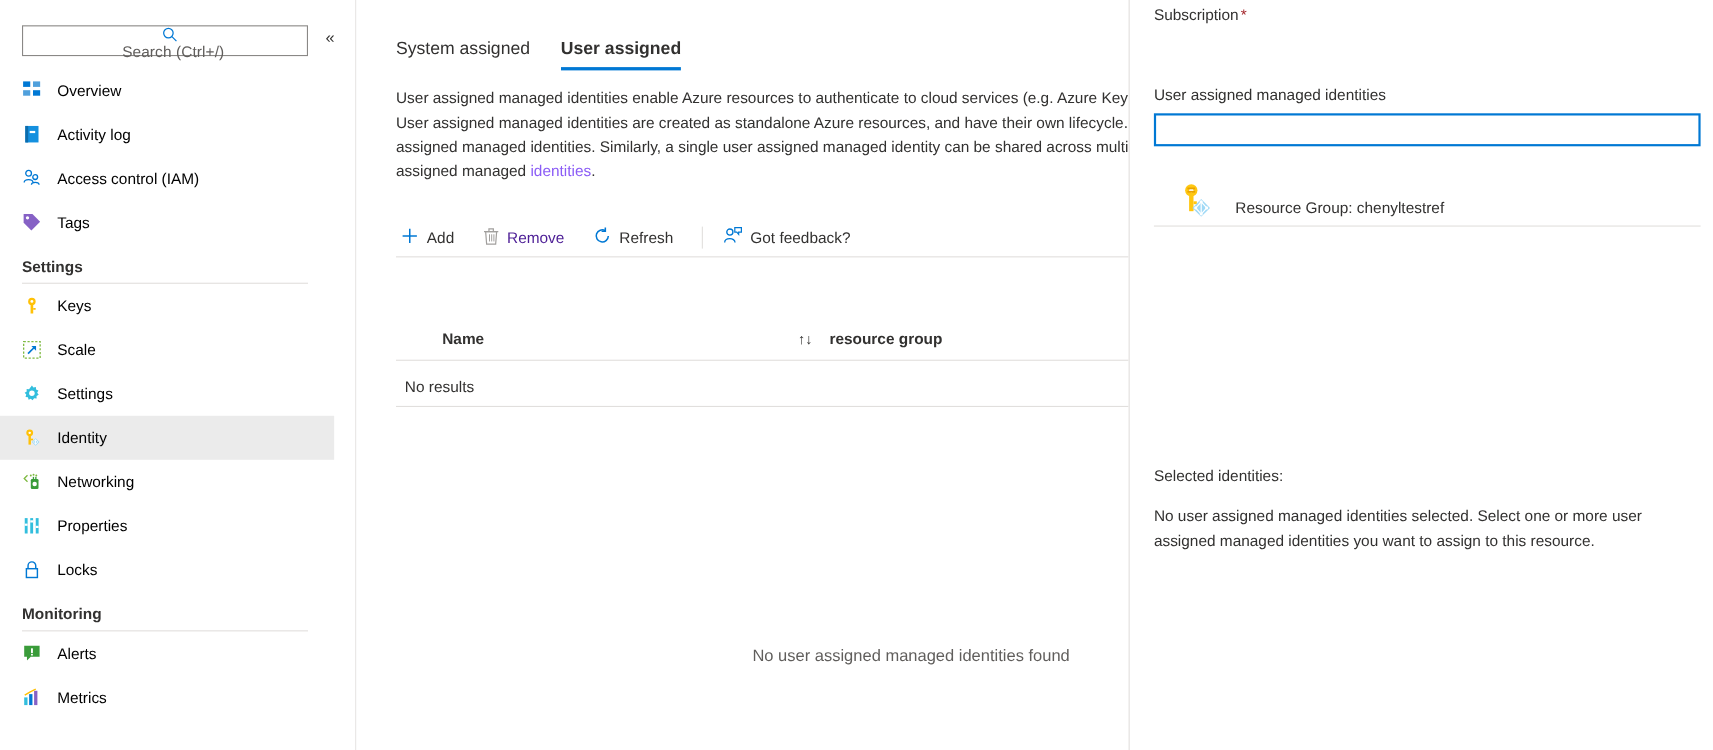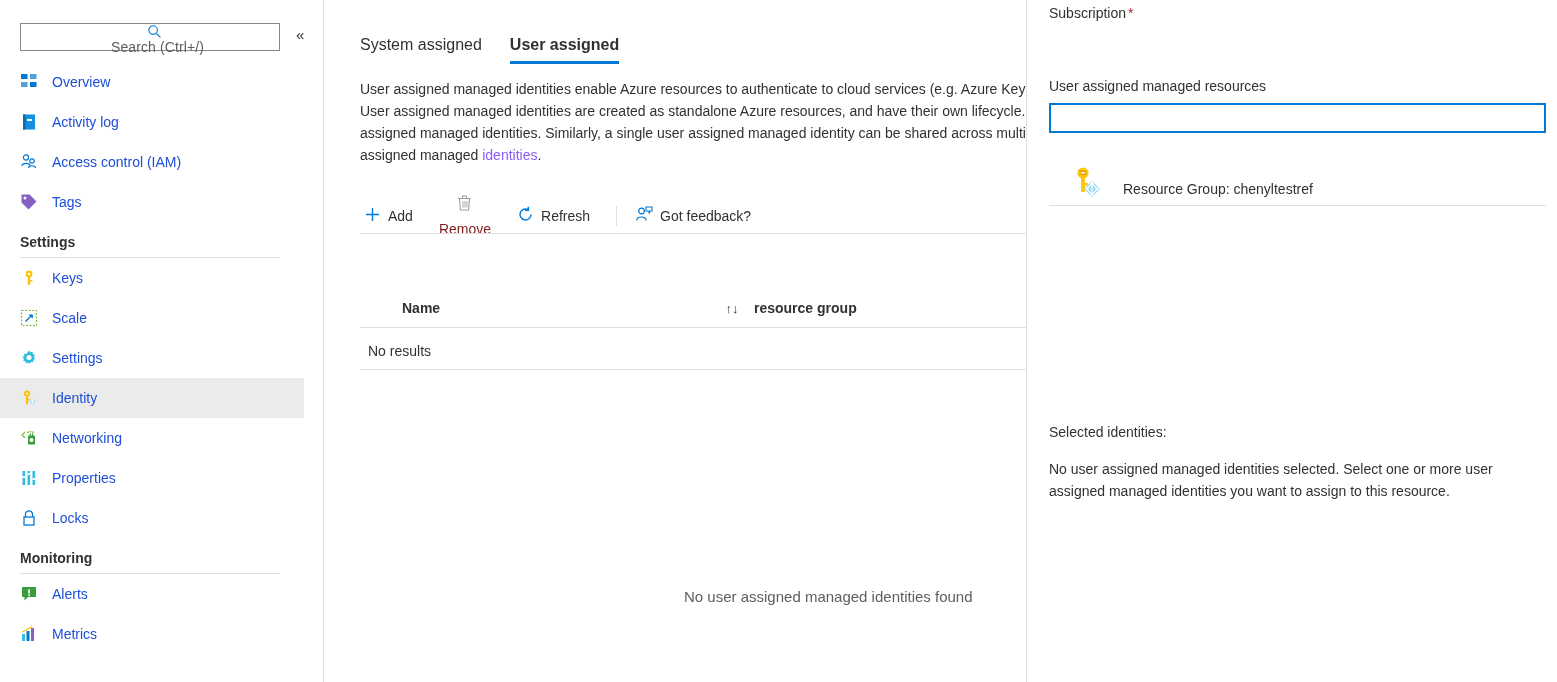--- a/index.html
+++ b/index.html
@@ -37,21 +37,21 @@
   .collapse-btn {
     position: absolute; left: 296px; top: 27px;
     font-size: 15px; color: #323130; cursor: pointer;
     line-height: 1; user-select: none;
   }
 
   .nav-list { position: absolute; left: 0; top: 62px; width: 304px; }
   .nav-item {
     height: 40px; display: flex; align-items: center;
     padding-left: 20px; cursor: pointer;
-    font-size: 14px; color: #1d4ed8;
+    font-size: 14px; color: #000000;
   }
   .nav-item.selected { background: #ebebeb; }
   .nav-icon {
     width: 22px; height: 20px; flex: 0 0 22px;
     display: flex; align-items: center; justify-content: flex-start;
     margin-right: 10px;
   }
   .nav-label { white-space: nowrap; }
 
   .nav-group {
@@ -95,21 +95,21 @@
   .toolbar {
     position: absolute; left: 36px; top: 200px;
     height: 32px; display: flex; align-items: center;
     font-size: 14px;
   }
   .tb-btn {
     display: flex; align-items: center; gap: 7px;
     padding: 4px 10px 4px 4px; margin-right: 12px;
     cursor: pointer; color: #323130; white-space: nowrap;
   }
-  .tb-btn.disabled { color: #7f1d1d; cursor: default; flex-direction: column; }
+  .tb-btn.disabled { color: #4c1d95; cursor: default; }
   .tb-sep { width: 1px; height: 20px; background: #e1dfdd; margin: 0 14px 0 4px; }
 
   .tb-rule {
     position: absolute; left: 36px; top: 233px;
     width: 990px; height: 1px; background: #e1dfdd;
   }
 
   .table-head {
     position: absolute; left: 36px; top: 290px;
     width: 990px; height: 36px;
@@ -456,21 +456,21 @@
 
   <div id="panel">
 
     <div class="p-field-sub">
       <div class="p-label">
         <span>Subscription</span><span class="req-star">*</span>
       </div>
     </div>
 
     <div class="p-field-ident">
-      <div class="p-label">User assigned managed resources</div>
+      <div class="p-label">User assigned managed identities</div>
       <input class="p-search" type="text" value="" placeholder="" style="">
     </div>
 
     <div class="p-result">
       <span class="rkey">
         <svg width="30" height="32" viewBox="0 0 30 32">
           <circle cx="11" cy="8" r="5.6" fill="#ffc711"></circle>
           <circle cx="11" cy="8" r="1.9" fill="#fff"></circle>
           <rect x="7.5" y="5.5" width="7" height="1.6" fill="#e8a200"></rect>
           <rect x="7.5" y="8.5" width="7" height="1.6" fill="#e8a200"></rect>

